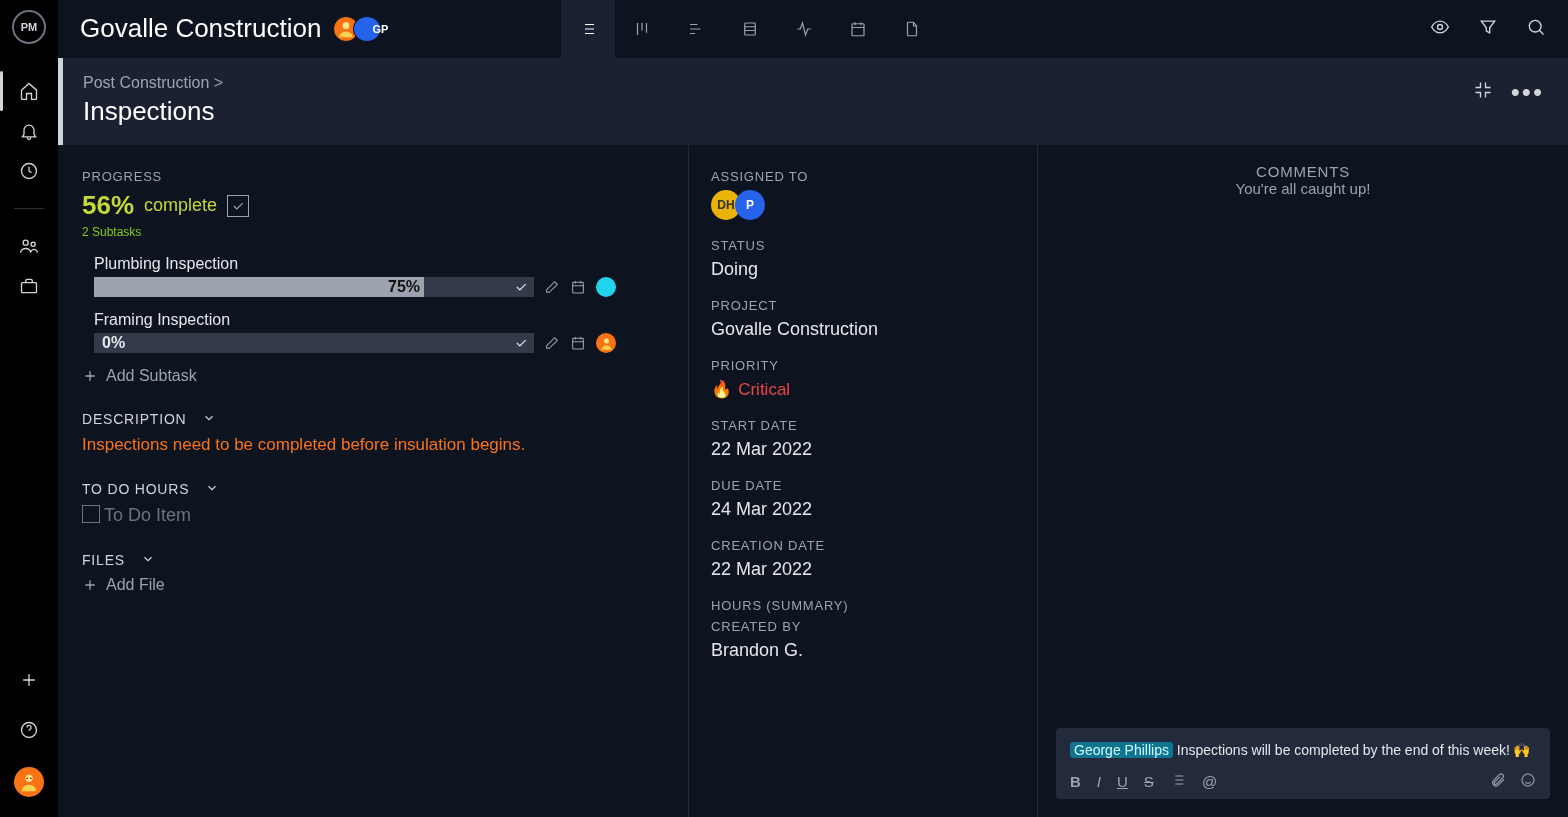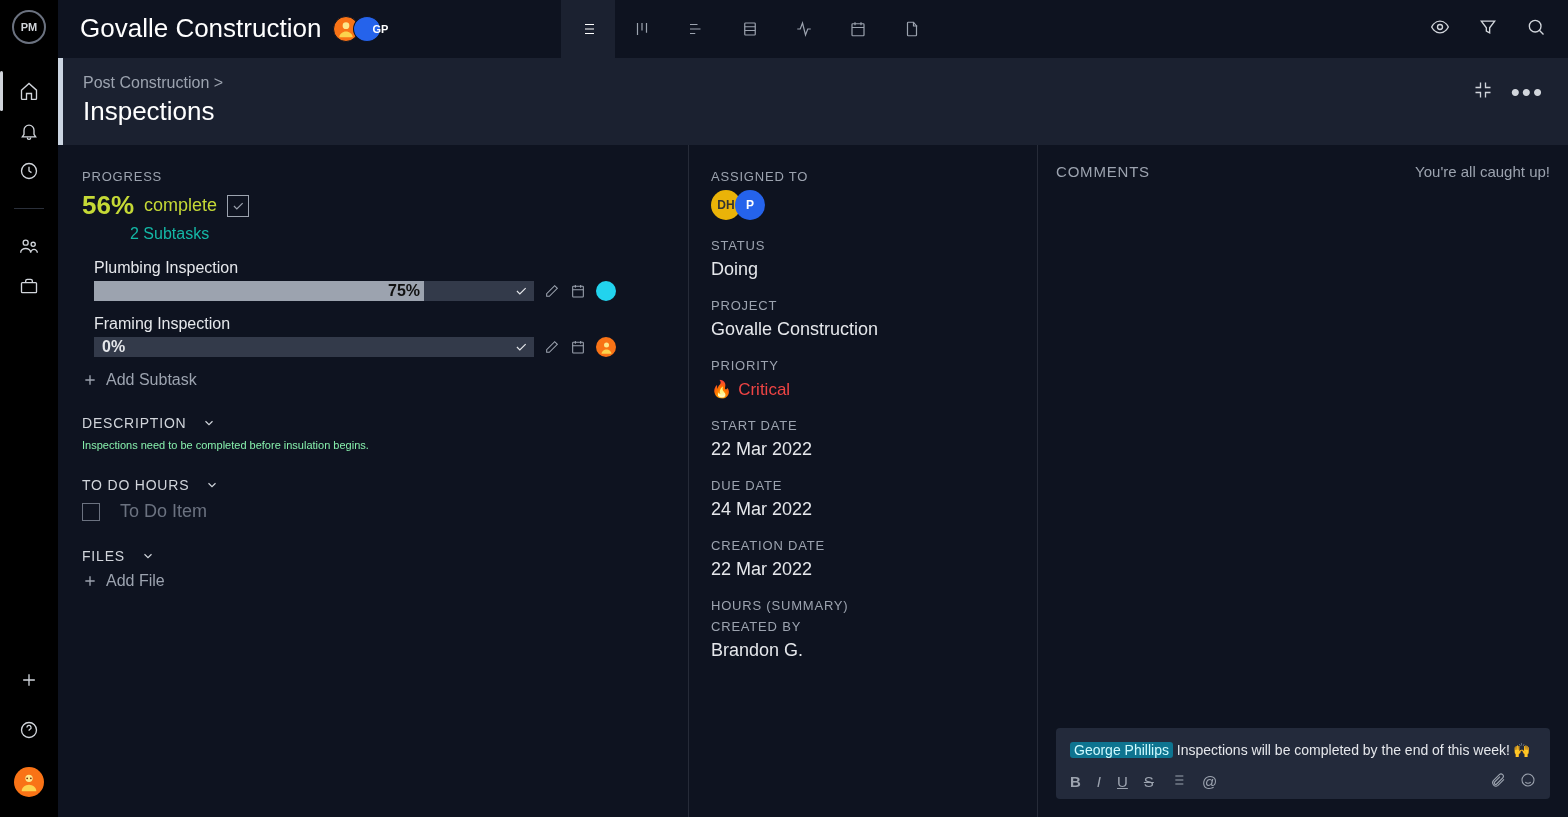--- a/index.html
+++ b/index.html
@@ -84,57 +84,57 @@
 
 .label-s { font-size: 13px; letter-spacing: 0.8px; color:#9ca3af; text-transform:uppercase; margin-bottom:6px;}
 .val { font-size: 18px; color:#e5e7eb; margin-bottom:18px;}
 
 
 .prog-row{display:flex;align-items:center;gap:10px;margin-bottom:4px;}
 .prog-pct{font-size:26px;font-weight:600;color:#c5d936;}
 .prog-cmpl{font-size:18px;color:#c5d936;}
 .checkbox-outline{width:22px;height:22px;border:1.5px solid #9ca3af;display:flex;align-items:center;justify-content:center;cursor:pointer;}
 .checkbox-outline svg{width:14px;height:14px;stroke:#9ca3af;fill:none;stroke-width:2;}
-.subcount{font-size:16px;color:#14b8a6;margin-bottom:16px;margin-left:48px;}
+.subcount{font-size:12px;color:#84cc16;margin-bottom:16px;}
 
 .subtask{margin-left:12px;margin-bottom:14px;}
 .subtask-name{font-size:16px;color:#e5e7eb;margin-bottom:4px;}
 .barrow{display:flex;align-items:center;gap:10px;}
 .bar-wrap{position:relative;width:440px;height:20px;background:#333a4a;display:flex;align-items:center;}
 .bar-fill{height:100%;background:#9ca3af;}
 .bar-pct{position:absolute;left:8px;font-size:16px;color:#0e1320;font-weight:600;}
 .bar-check{position:absolute;right:6px;width:14px;height:14px;stroke:#e5e7eb;fill:none;stroke-width:2;}
 .mini-ico{width:16px;height:16px;stroke:#9ca3af;fill:none;stroke-width:1.6;cursor:pointer;}
 .sub-avatar{width:20px;height:20px;border-radius:50%;}
 .sub-avatar.cyan{background:#22d3ee;}
 .sub-avatar.orange{background:#f97316;display:flex;align-items:center;justify-content:center;}
 .sub-avatar.orange svg{width:15px;height:15px;}
 
 .addrow{display:flex;align-items:center;gap:8px;color:#9ca3af;font-size:16px;margin:14px 0 0 0;cursor:pointer;}
 .addrow svg{width:16px;height:16px;stroke:currentColor;fill:none;stroke-width:2;}
 
 .section{margin-top:26px;}
-.section-head{display:flex;align-items:center;gap:16px;margin-bottom:8px;}
+.section-head{display:flex;align-items:flex-start;gap:16px;margin-bottom:8px;}
 .section-head .lbl{font-size:14px;letter-spacing:0.8px;color:#d1d5db;}
 .section-head svg{width:14px;height:14px;stroke:#d1d5db;fill:none;stroke-width:2;cursor:pointer;}
-.desc-text{font-size:11px;color:#86efac;margin-top:6px;}
-.todo-row{display:flex;align-items:center;gap:20px;color:#6b7280;font-size:18px;margin-top:4px;cursor:pointer;}
+.desc-text{font-size:17px;color:#f97316;margin-top:6px;}
+.todo-row{display:flex;gap:4px;color:#6b7280;font-size:18px;margin-top:4px;cursor:pointer;}
 .todo-box{width:18px;height:18px;border:1.5px solid #6b7280;}
 
 
 .assignee-avatars{display:flex;margin-bottom:18px;}
 .ava-pill{width:30px;height:30px;border-radius:50%;display:flex;align-items:center;justify-content:center;font-size:12px;font-weight:600;margin-left:-6px;}
 .ava-pill.yellow{background:#eab308;color:#333;margin-left:0;}
 .ava-pill.blue{background:#2563eb;color:#fff;}
 .priority-row{display:flex;align-items:center;gap:6px;color:#ef4444;font-size:17px;margin-bottom:18px;}
 .priority-row .flame{font-size:17px;}
 .hours-block .hrow{display:flex;justify-content:space-between;font-size:17px;color:#e5e7eb;margin-bottom:2px;}
 
 
-.comments-head{display:flex;justify-content:space-between;align-items:center;font-size:15px;color:#9ca3af;margin-bottom:8px;}
+.comments-head{display:flex;justify-content:space-between;align-items:center;font-size:15px;color:#9ca3af;margin-bottom:8px;flex-direction:column;}
 .comments-head .lbl{letter-spacing:0.8px;}
 .comments-body{flex:1;}
 .composer{background:#232a3b;border-radius:4px;padding:12px 14px 8px 14px;}
 .composer-text{font-size:14px;color:#e5e7eb;line-height:1.45;}
 .mention{background:#0e7490;color:#cffafe;padding:0 4px;border-radius:3px;}
 .composer-tools{display:flex;align-items:center;gap:16px;margin-top:12px;color:#9ca3af;}
 .composer-tools .t{cursor:pointer;font-size:15px;}
 .composer-tools .b{font-weight:700;}
 .composer-tools .i{font-style:italic;}
 .composer-tools .u{text-decoration:underline;}

